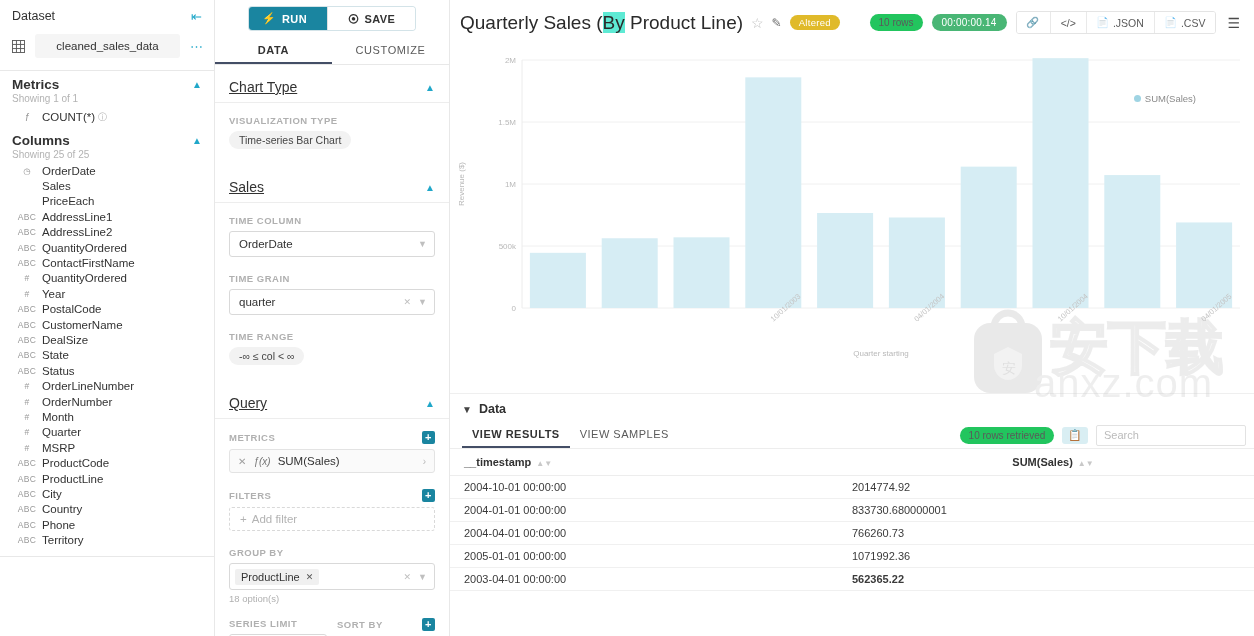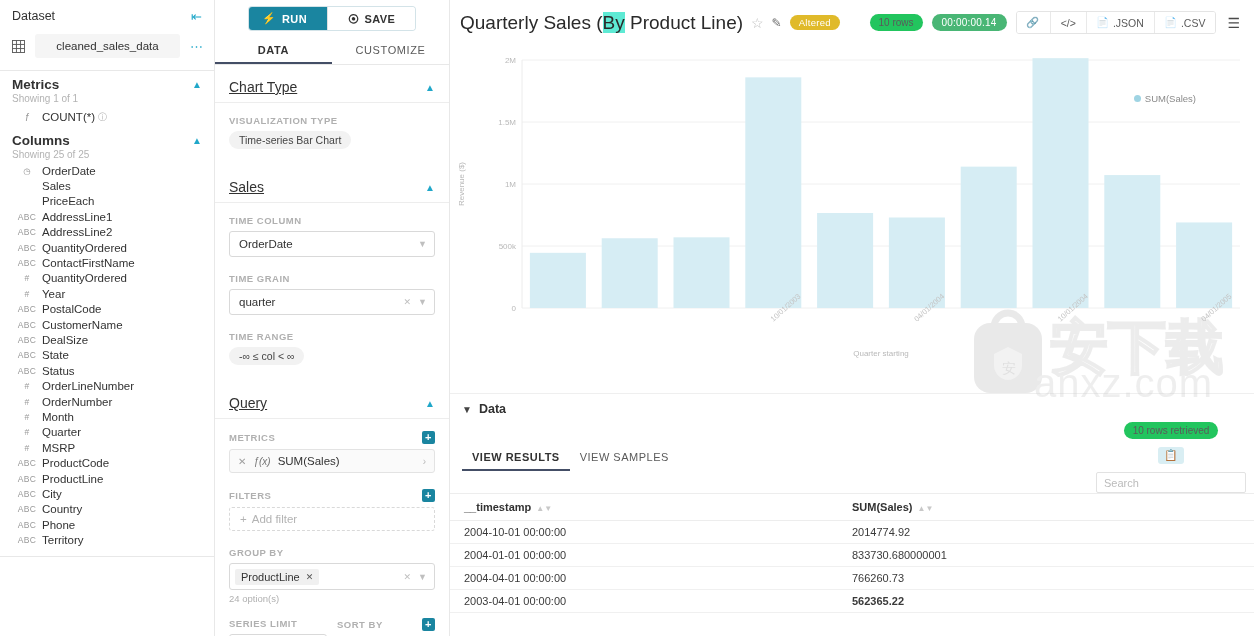--- a/index.html
+++ b/index.html
@@ -127,21 +127,21 @@
 
   
   .data-pane { border-top:1px solid #efefef; flex:1; display:flex; flex-direction:column; }
   .data-head { display:flex; align-items:center; gap:7px; padding:8px 0 6px 12px; }
   .data-head .chev { color:#444; font-size:10px; }
   .data-head .lbl { font-size:12.5px; font-weight:bold; color:#323232; }
   .data-tabs-row { display:flex; align-items:center; padding:0 8px 0 12px; }
   .d-tab { font-size:11px; letter-spacing:.5px; color:#5a5a5a; padding:6px 10px 8px 10px;
            cursor:pointer; }
   .d-tab.active { color:#323232; font-weight:bold; box-shadow:inset 0 -2px 0 #444e66;text-align:right; }
-  .d-right { margin-left:auto; display:flex; align-items:center; gap:8px;flex-direction:column; }
+  .d-right { margin-left:auto; display:flex; align-items:center; gap:8px; }
   .copy-ico { background:#d9eef3; border-radius:3px; padding:2px 6px; color:#1a85a0;
               font-size:11px; cursor:pointer; }
   .srch2 { width:150px; height:21px; border:1px solid #e2e2e2; border-radius:2px;
            font-size:11px; padding:0 7px; color:#323232; font-family:inherit; }
   .srch2::placeholder { color:#bbb; }
   table { width:100%; border-collapse:collapse; table-layout:fixed; }
   th { text-align:left; font-size:11px; font-weight:bold; color:#323232;
        padding:7px 0 7px 14px; border-top:1px solid #ededed;
        border-bottom:1px solid #ededed; }
   th .sorter { color:#c8c8c8; font-size:8px; margin-left:5px; }
@@ -385,21 +385,21 @@
         <div class="select" style="height:27px;padding-left:5px">
           <span class="tag">
             <span>ProductLine</span>
             <span class="x">✕</span>
           </span>
           <span class="sel-icons">
             <span>✕</span>
             <span>▼</span>
           </span>
         </div>
-        <div class="optcount">24 option(s)</div>
+        <div class="optcount">18 option(s)</div>
       </div>
 
       <div class="two-col">
         <div>
           <div class="ctl-label">SERIES LIMIT</div>
           <div class="select">
             
             
           </div>
         </div>
@@ -504,37 +504,41 @@
         <div class="d-right">
           <span class="rows-pill">10 rows retrieved</span>
           <span class="copy-ico">📋</span>
           <input class="srch2" placeholder="Search" style="">
         </div>
       </div>
       <table>
         <thead>
             <tr id="res-head">
               <th><span>__timestamp</span><span class="sorter">▲▼</span></th>
-              <th style="padding-left: 0px;"><span>SUM(Sales)</span><span class="sorter">▲▼</span></th>
+              <th style="padding-left: 0px; text-align: center;"><span>SUM(Sales)</span><span class="sorter">▲▼</span></th>
             </tr>
           </thead>
         <tbody id="res-body">
             <tr>
               <td>2004-10-01 00:00:00</td>
               <td style="padding-left: 0px;">2014774.92</td>
             </tr>
             <tr>
               <td>2004-01-01 00:00:00</td>
               <td style="padding-left: 0px;">833730.680000001</td>
             </tr>
             <tr>
               <td>2004-04-01 00:00:00</td>
               <td style="padding-left: 0px;">766260.73</td>
             </tr>
             <tr>
+              <td>2005-01-01 00:00:00</td>
+              <td style="padding-left: 0px;">1071992.36</td>
+            </tr>
+            <tr>
               <td>2003-04-01 00:00:00</td>
               <td style="padding-left: 0px; font-weight: bold;">562365.22</td>
             </tr>
           </tbody>
       </table>
     </div>
   </div>
 </div>
 
 </body></html>

